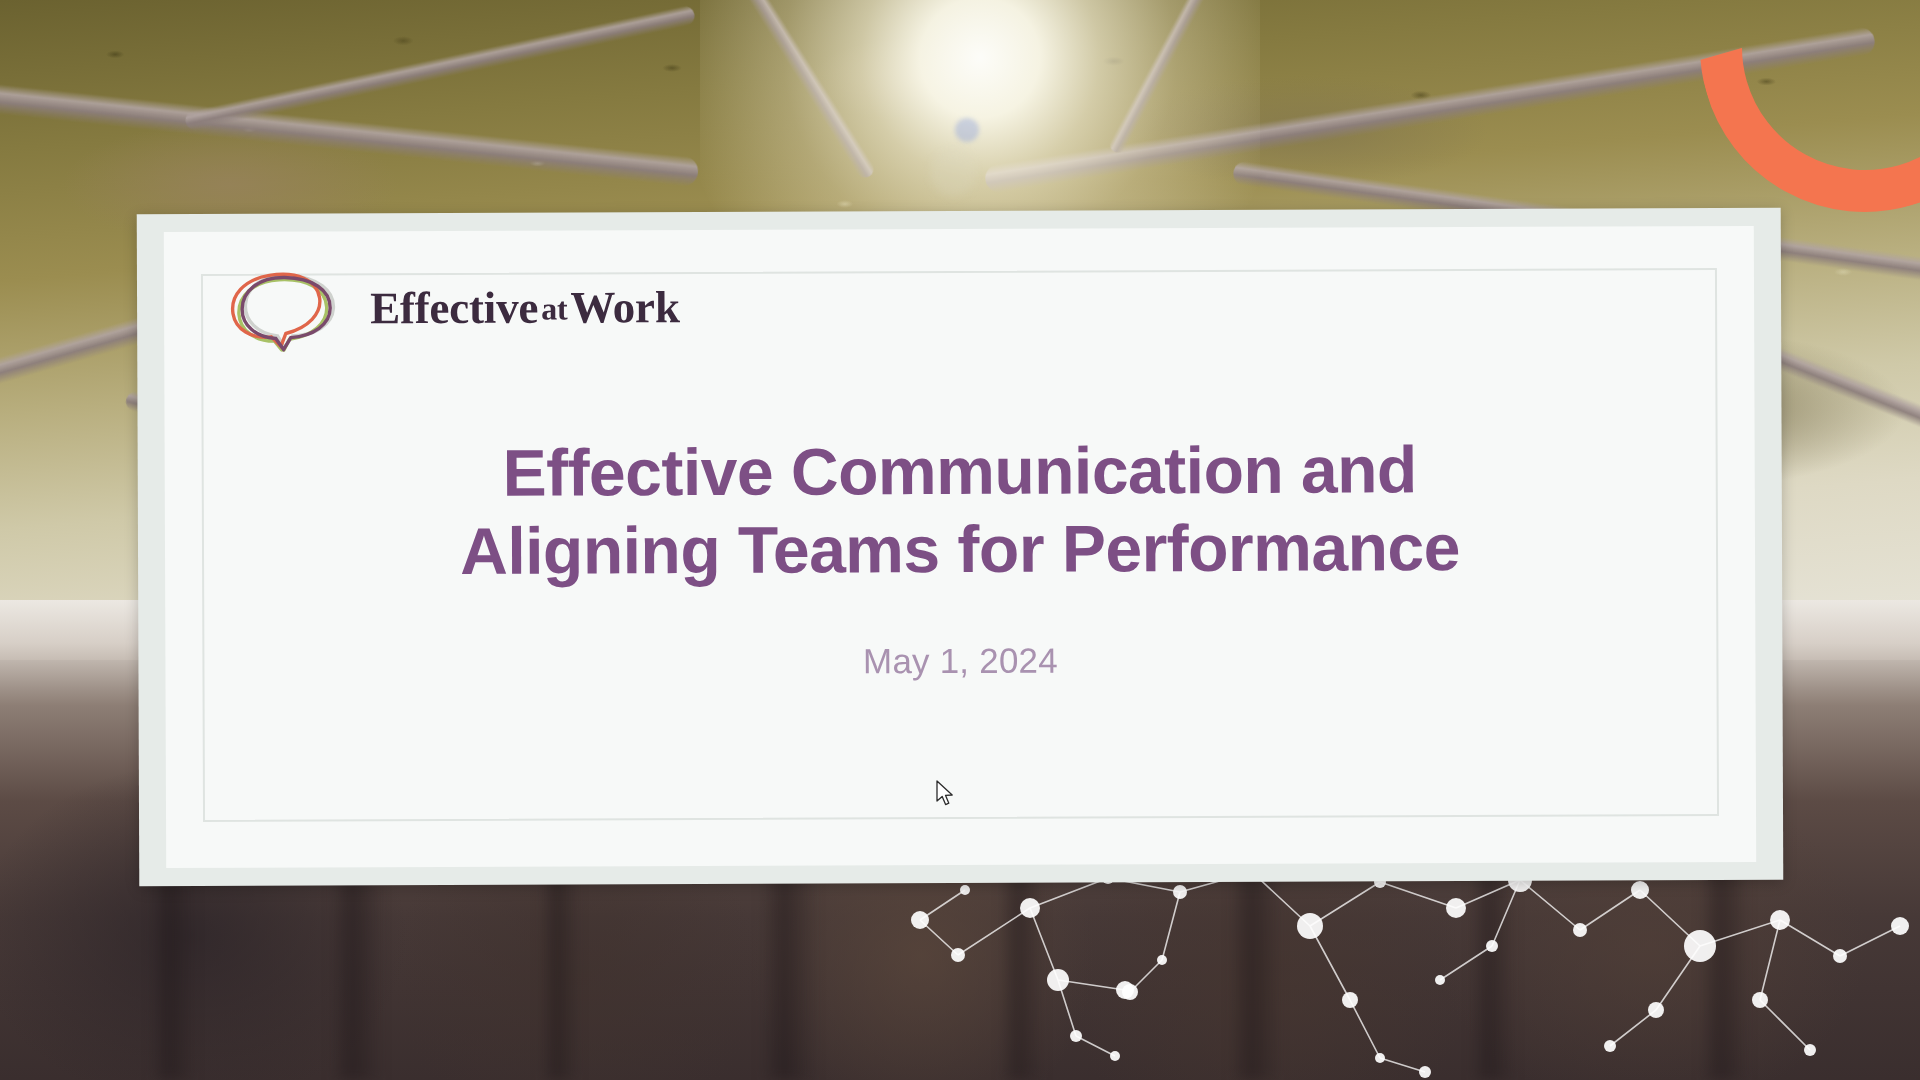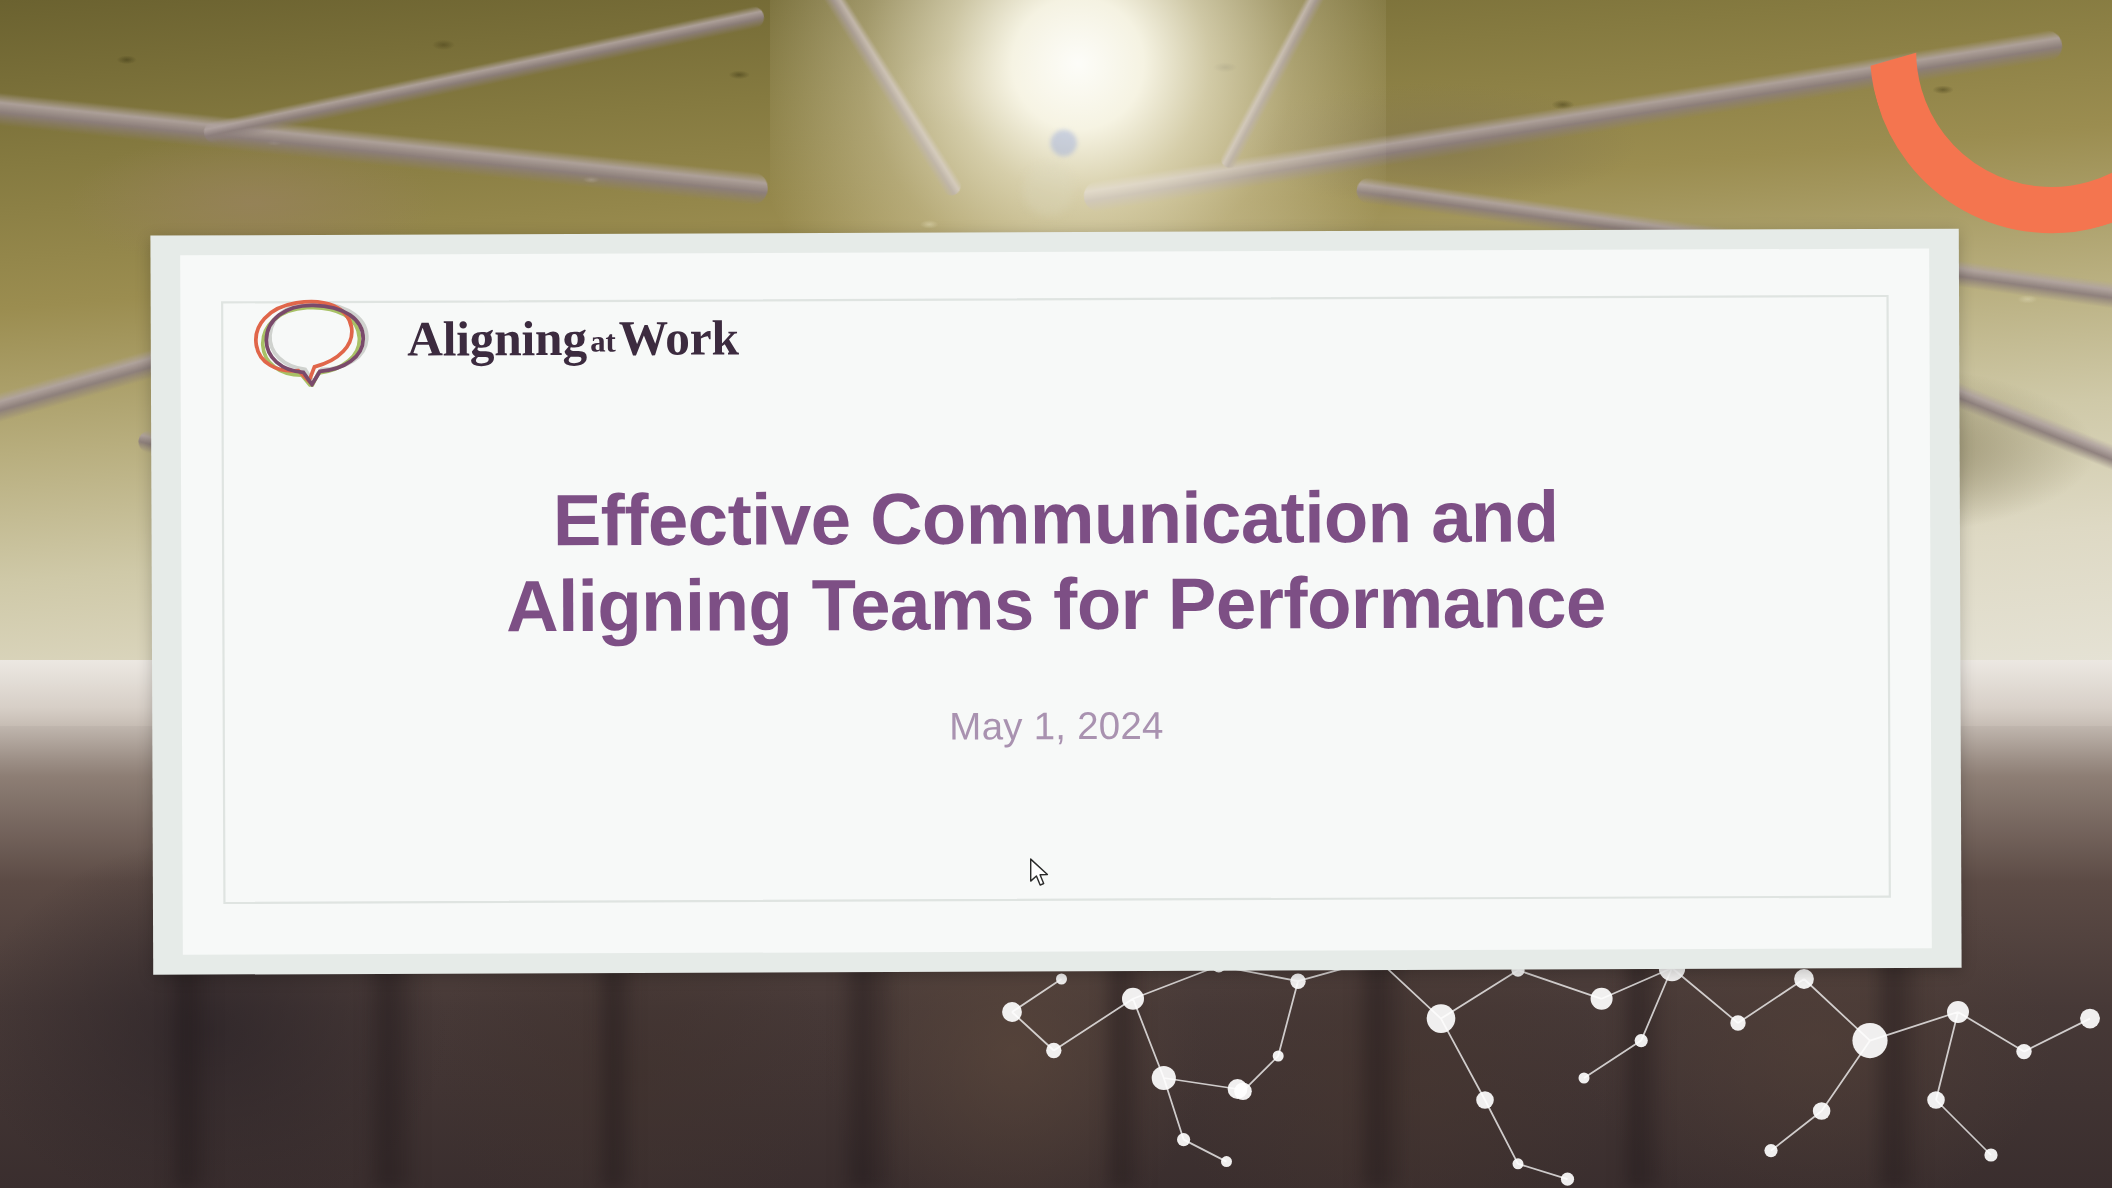--- a/index.html
+++ b/index.html
@@ -188,21 +188,21 @@
   .logo-wordmark {
     font-family: "Liberation Serif", "DejaVu Serif", serif;
     font-size: 45px;
     font-weight: 700;
     color: #3c2b3f;
     letter-spacing: -0.2px;
     white-space: nowrap;
     line-height: 1;
   }
   .logo-wordmark .small-at {
-    font-size: 28px;
+    font-size: 32px;
     font-weight: 600;
     padding: 0 3px;
     position: relative;
     top: -3px;
   }
 
   
   .title-block {
     position: absolute;
     left: 0; right: 0;
@@ -326,21 +326,21 @@
 
       <div class="logo-row">
         <svg class="logo-mark" viewBox="0 0 120 86" aria-hidden="true">
           <g fill="none" stroke-width="3.4" stroke-linecap="round">
             <path d="M50,10 C24,10 8,24 8,42 C8,58 22,70 42,71 L50,82 L57,70 C80,68 96,56 96,40 C96,22 78,10 50,10 Z" stroke="#cfd2ce" transform="translate(9,0) rotate(4 52 46)"></path>
             <path d="M50,10 C24,10 8,24 8,42 C8,58 22,70 42,71 L50,82 L57,70 C80,68 96,56 96,40 C96,22 78,10 50,10 Z" stroke="#a8c166" transform="translate(3,4) rotate(-3 52 46)"></path>
             <path d="M50,10 C24,10 8,24 8,42 C8,58 22,70 42,71 L50,82 L57,70 C80,68 96,56 96,40 C96,22 78,10 50,10 Z" stroke="#e0664a" transform="translate(-3,-1) rotate(-9 52 46)"></path>
             <path d="M50,10 C24,10 8,24 8,42 C8,58 22,70 42,71 L50,82 L57,70 C80,68 96,56 96,40 C96,22 78,10 50,10 Z" stroke="#7a4a6b" transform="translate(6,2) rotate(1 52 46)"></path>
           </g>
         </svg>
-        <div class="logo-wordmark"><span>Aligning</span><span class="small-at">at</span><span>Work</span></div>
+        <div class="logo-wordmark"><span>Effective</span><span class="small-at">at</span><span>Work</span></div>
       </div>
 
       <div class="title-block">
         <h1 class="slide-title"><span>Effective Communication and</span><br><span>Aligning Teams for Performance</span></h1>
         <div class="slide-date">May 1, 2024</div>
       </div>
 
     </div>
   </div>
 

